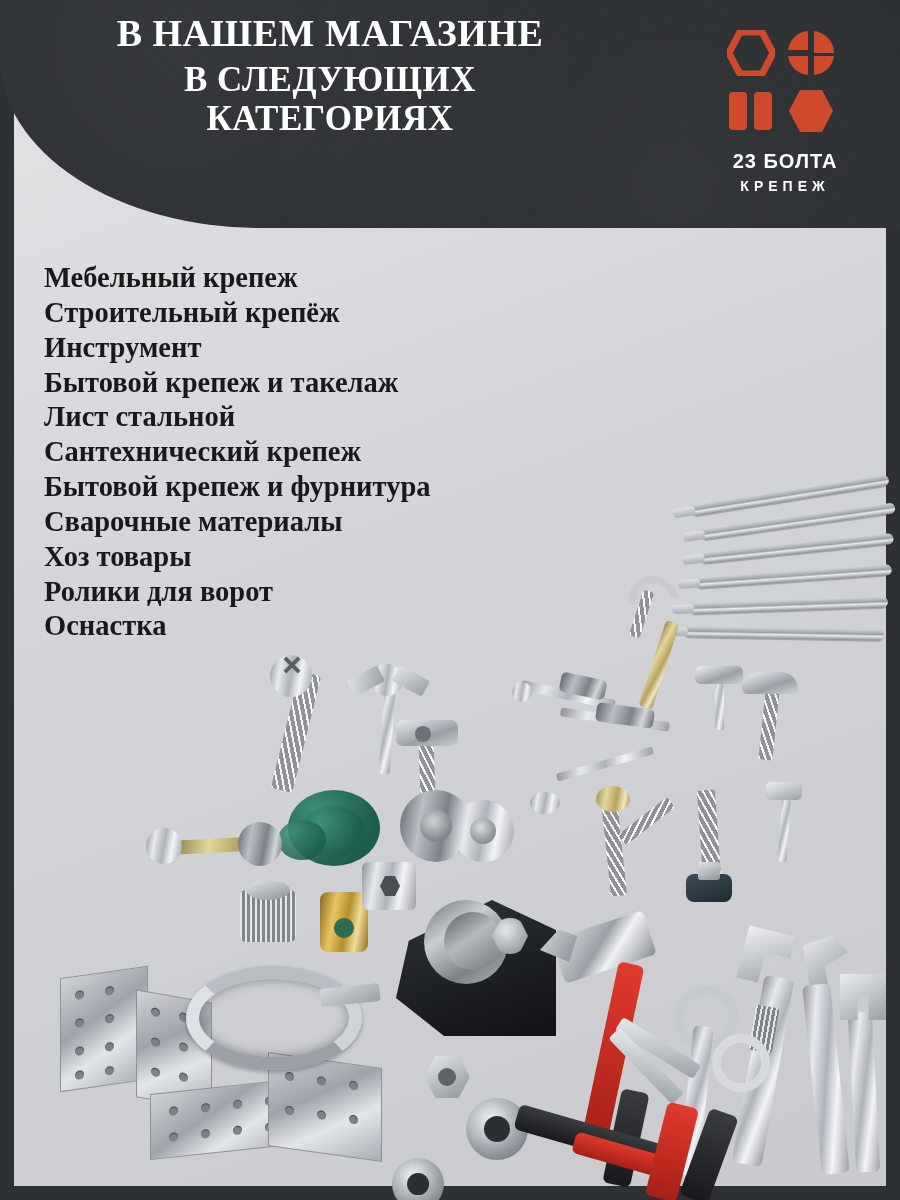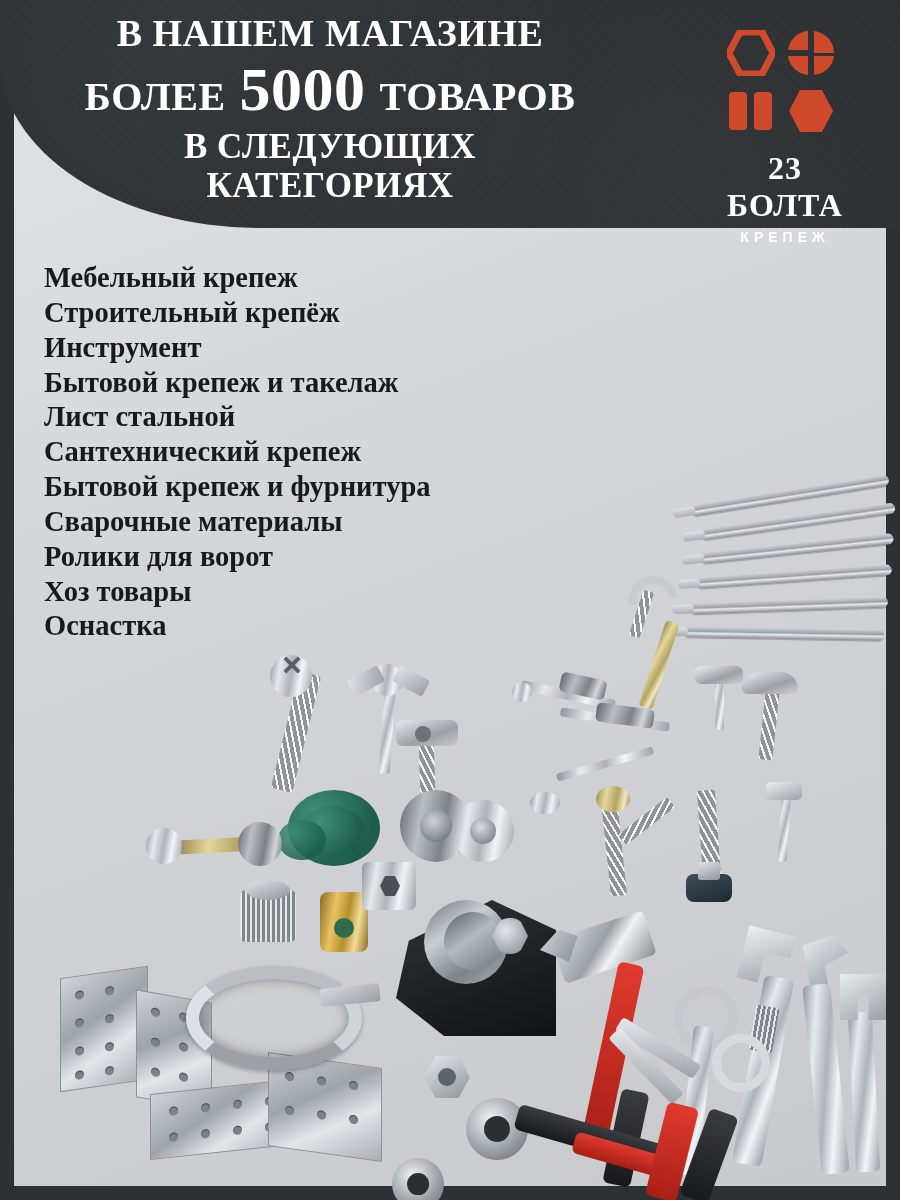--- a/index.html
+++ b/index.html
@@ -122,23 +122,23 @@
   .lg-a { left: 0;  top: 0; }
   .lg-b { left: 60px; top: 0; }
   .lg-c { left: 0;  top: 58px; }
   .lg-d { left: 60px; top: 58px; }
   .hexring, .hexsolid, .plus, .bars {
     width: 100%;
     height: 100%;
   }
   .logo-text-main {
     color: #ffffff;
-    font-family: Liberation Serif, serif;
+    font-family: Liberation Sans, sans-serif;
     font-weight: bold;
-    font-size: 32px;
+    font-size: 20px;
     letter-spacing: 1px;
   }
   .logo-text-sub {
     color: #ffffff;
     font-family: "Liberation Sans", sans-serif;
     font-weight: bold;
     font-size: 14px;
     letter-spacing: 5px;
     margin-top: 5px;
   }
@@ -521,25 +521,20 @@
       <div style="position:absolute; left:840px; top:974px; width:46px; height:46px; background:linear-gradient(150deg,#eaedef,#9aa0a6); clip-path:polygon(0 0,100% 0,100% 100%,62% 100%,62% 48%,38% 48%,38% 100%,0 100%);"></div>
     </div>
   </div>
 
   <div class="header-band">
     <div class="header-texture"></div>
   </div>
 
   <div class="headline">
     <div class="hl-line hl1">В НАШЕМ МАГАЗИНЕ</div>
-    <div class="hl-line hl2">
-      <span>БОЛЕЕ</span>
-      <span class="hl-number">5000</span>
-      <span>ТОВАРОВ</span>
-    </div>
     <div class="hl-line hl3">В СЛЕДУЮЩИХ</div>
     <div class="hl-line hl4">КАТЕГОРИЯХ</div>
   </div>
 
   <div class="logo-block">
     <div class="logo-grid">
       <div class="lg-cell lg-a">
         <svg class="hexring" viewBox="0 0 48 46" xmlns="http://www.w3.org/2000/svg">
           <path d="M13 2 L35 2 L46 23 L35 44 L13 44 L2 23 Z" fill="none" stroke="#cf4a2b" stroke-width="7"></path>
         </svg>
@@ -570,18 +565,18 @@
 
   <div class="category-list">
     <div class="cat-item">Мебельный крепеж</div>
     <div class="cat-item">Строительный крепёж</div>
     <div class="cat-item">Инструмент</div>
     <div class="cat-item">Бытовой крепеж и такелаж</div>
     <div class="cat-item">Лист стальной</div>
     <div class="cat-item">Сантехнический крепеж</div>
     <div class="cat-item">Бытовой крепеж и фурнитура</div>
     <div class="cat-item">Сварочные материалы</div>
+    <div class="cat-item">Хоз товары</div>
     <div class="cat-item">Ролики для ворот</div>
-    <div class="cat-item">Хоз товары</div>
     <div class="cat-item">Оснастка</div>
   </div>
 
 </div>
 
 </body></html>

